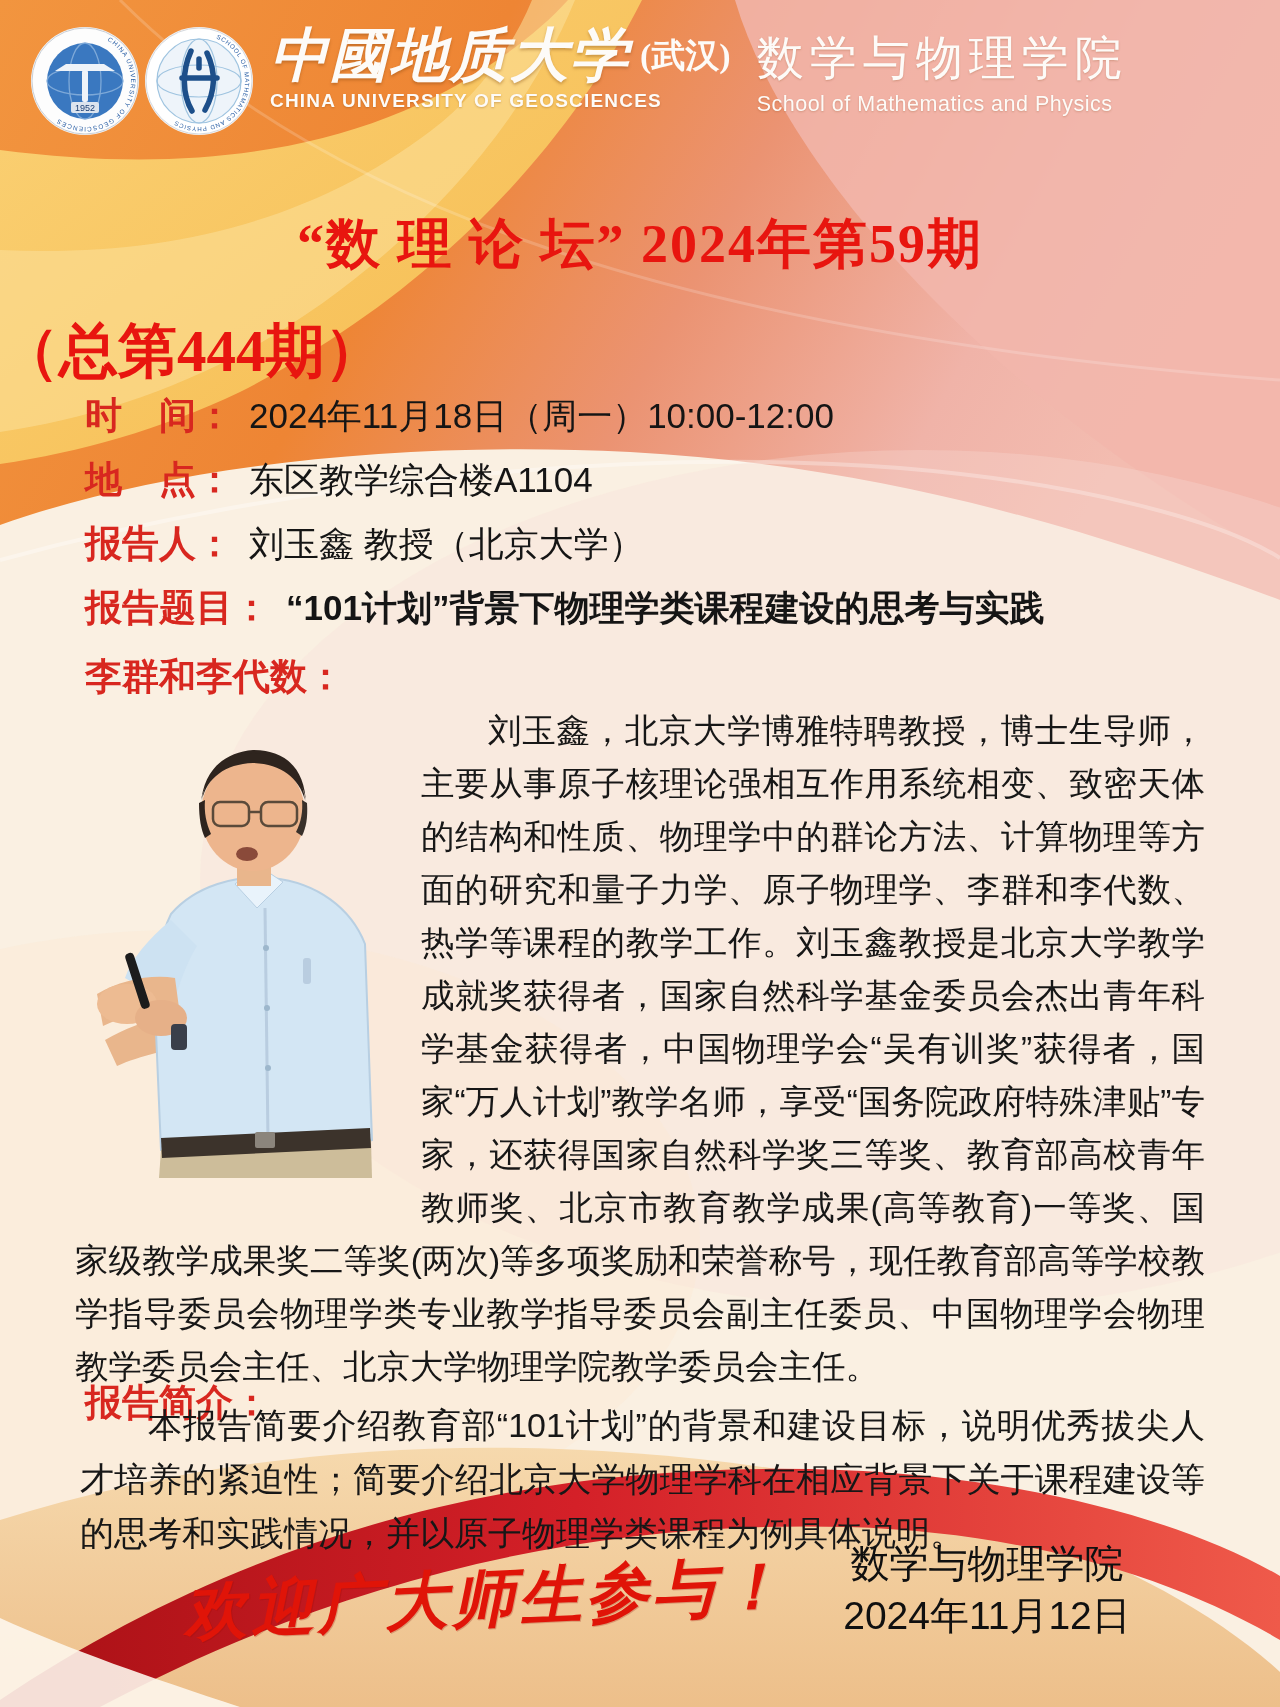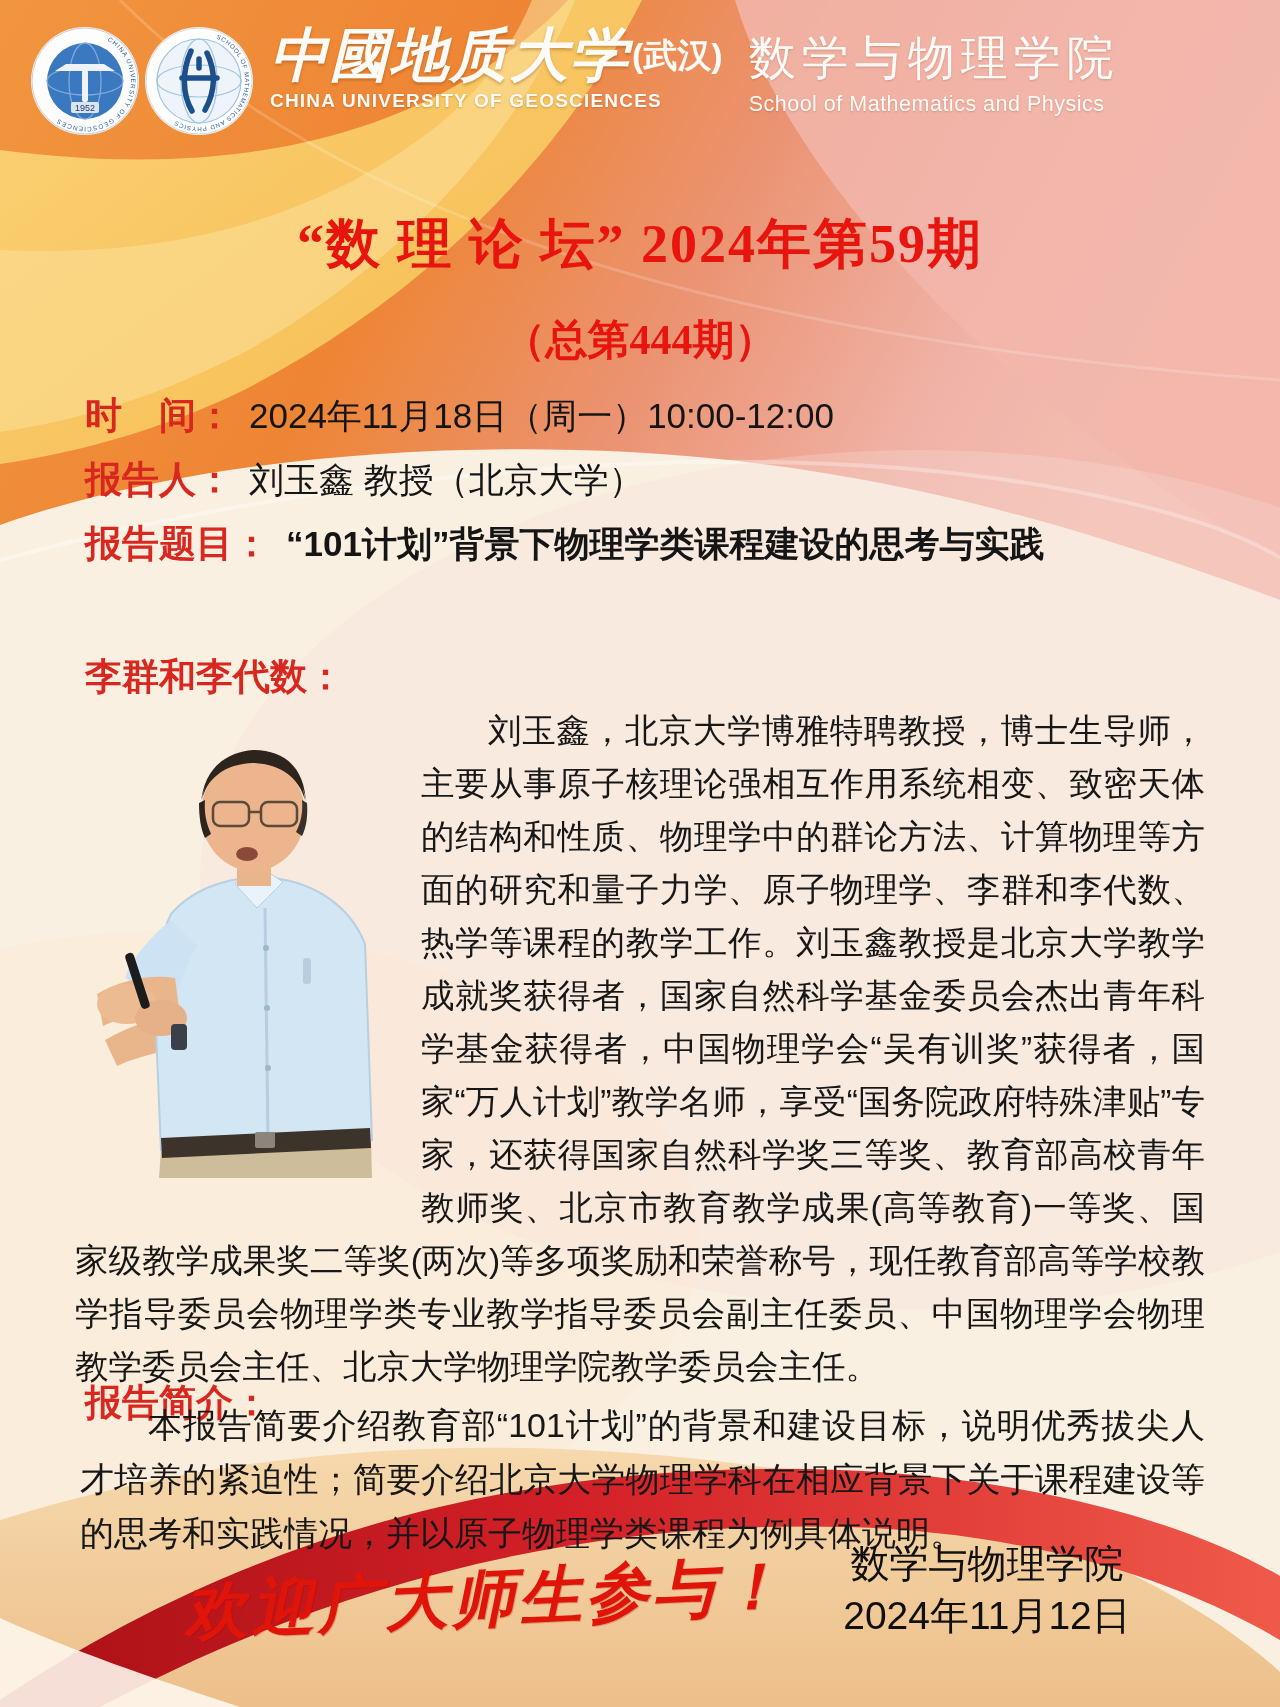--- a/index.html
+++ b/index.html
@@ -15,33 +15,33 @@
   .header { left:0; top:0; width:1280px; height:210px; display:flex; align-items:flex-start; padding:26px 0 0 30px; box-sizing:border-box; }
   .seal { width:110px; height:110px; flex:0 0 auto; }
   .seal + .seal { margin-left:4px; }
   .univ-block { margin-left:16px; color:#fdfbf8; }
   .univ-top { display:flex; align-items:center; }
   .univ-cn {
     font-family:"Liberation Serif", serif; font-weight:bold; font-style:italic;
     font-size:58px; line-height:60px; letter-spacing:2px;
     text-shadow:0 2px 3px rgba(120,60,10,.35);
   }
-  .campus { font-size:34px; font-weight:600; margin-left:2px; font-family:Liberation Sans, sans-serif; }
+  .campus { font-size:34px; font-weight:600; margin-left:10px; font-family:Liberation Serif, serif; }
   .univ-en { font-size:19px; font-weight:bold; letter-spacing:1.2px; margin-top:4px; text-shadow:0 1px 2px rgba(120,60,10,.3); }
   .school-block { margin-left:26px; color:#fdfbf8; padding-top:4px; }
   .school-cn { font-size:47px; line-height:56px; letter-spacing:6px; font-weight:normal; text-shadow:0 1px 2px rgba(120,60,10,.25); }
   .school-en { font-size:21.5px; margin-top:6px; letter-spacing:.5px; text-shadow:0 1px 2px rgba(120,60,10,.25); }
 
   
   .title1 { left:0; top:208px; width:1280px; text-align:center;
     font-family:Liberation Serif, serif; font-weight:bold;
     font-size:54px; letter-spacing:2px; color:#e8150f; }
-  .title2 { left:0; top:312px; width:1280px; text-align:center;
+  .title2 { left:0; top:312px; width:1280px; text-align:left;
     font-family:"Liberation Serif", serif; font-weight:bold;
-    font-size:42px; color:#e8150f; }
+    font-size:59px; color:#e8150f; }
 
   
   .info { left:85px; top:396px; width:1130px; }
   .info-row { display:flex; align-items:baseline; margin-bottom:24px; }
   .info-label { font-family:"Liberation Serif", serif; font-weight:bold; font-size:37px; line-height:40px; color:#d8271f; margin-right:16px; white-space:nowrap; }
   .info-value { font-size:35px; line-height:40px; color:#151515; }
   .info-value.strong { font-weight:bold; }
 
   .section-label { font-family:"Liberation Serif", serif; font-weight:bold; font-size:37px; color:#d8271f; }
 
@@ -167,20 +167,24 @@
 
   <div class="layer title1">“数 理 论 坛” 2024年第59期</div>
   <div class="layer title2">（总第444期）</div>
 
   <div class="layer info">
     <div class="info-row">
       <span class="info-label">时　间：</span>
       <span class="info-value">2024年11月18日（周一）10:00-12:00</span>
     </div>
     <div class="info-row">
+      <span class="info-label">地　点：</span>
+      <span class="info-value">东区教学综合楼A1104</span>
+    </div>
+    <div class="info-row">
       <span class="info-label">报告人：</span>
       <span class="info-value">刘玉鑫 教授（北京大学）</span>
     </div>
     <div class="info-row">
       <span class="info-label">报告题目：</span>
       <span class="info-value strong">“101计划”背景下物理学类课程建设的思考与实践</span>
     </div>
   </div>
 
   <div class="layer section-label bio-label">李群和李代数：</div>

